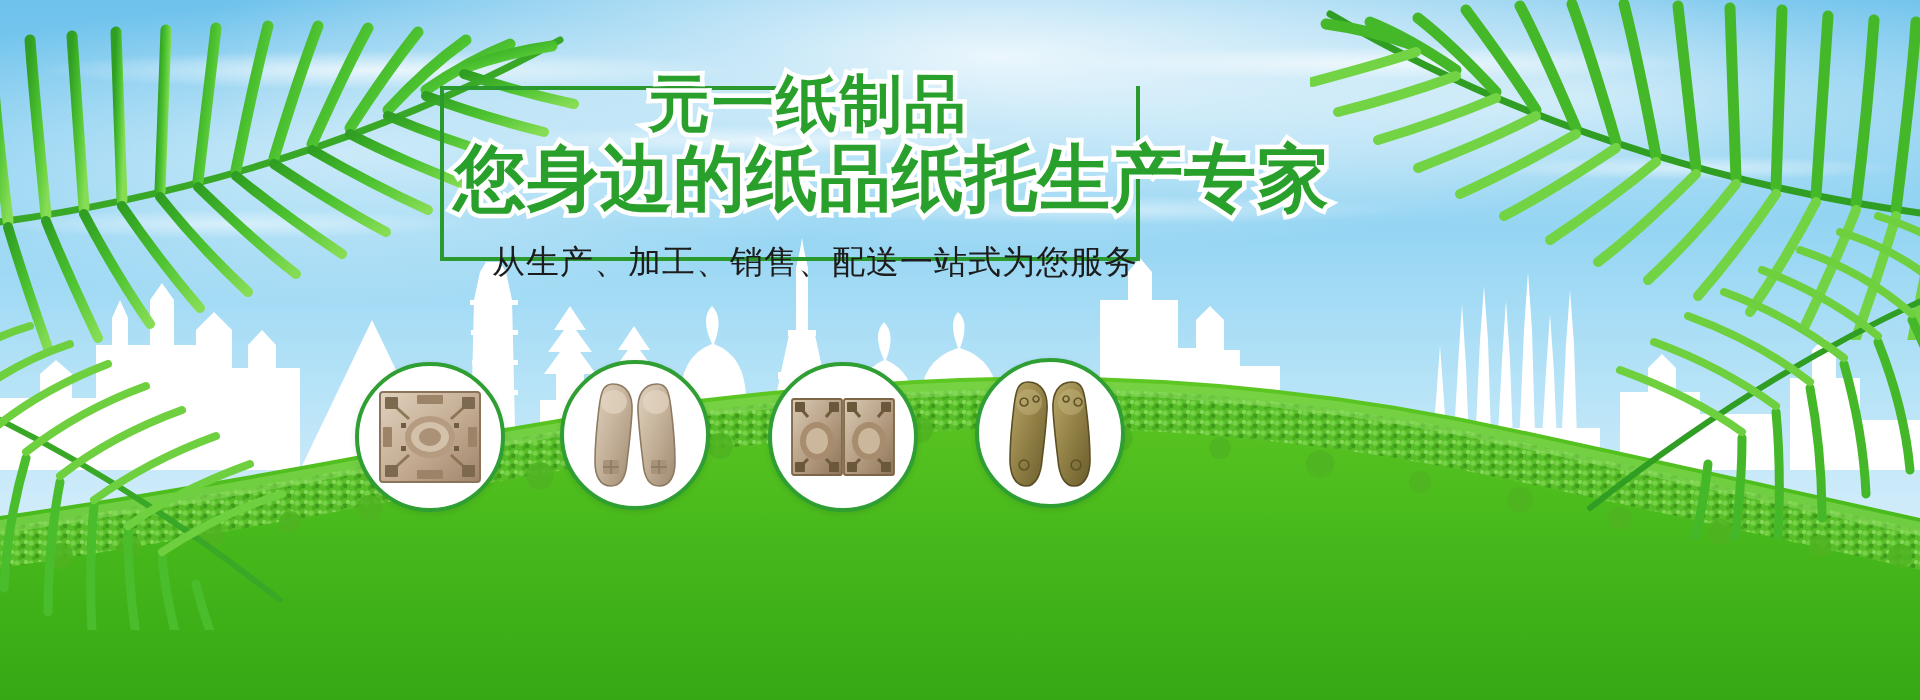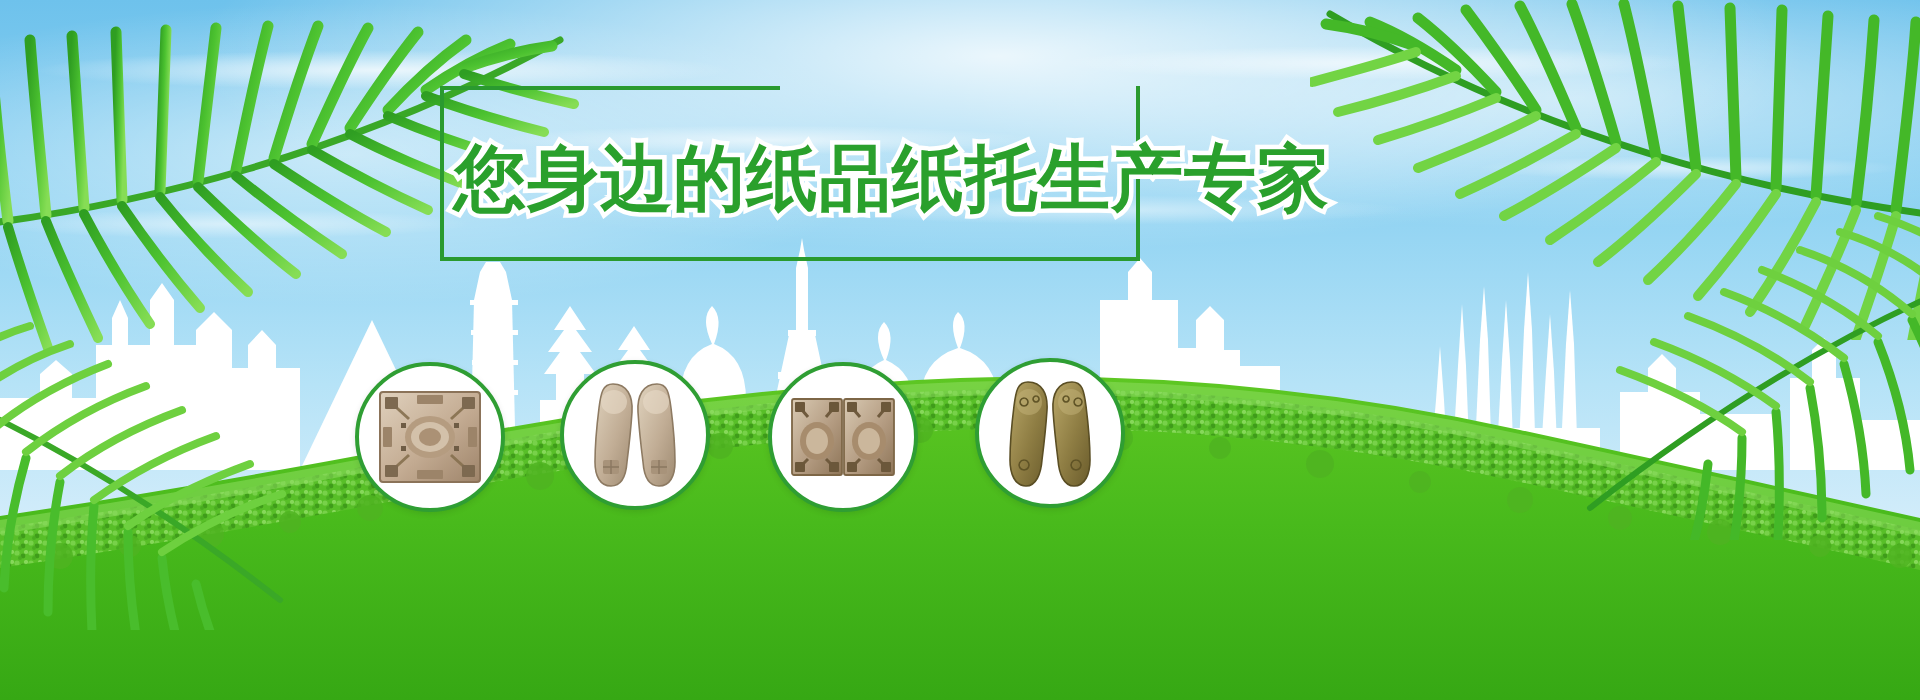--- a/index.html
+++ b/index.html
@@ -393,24 +393,26 @@
         <path d="M214 196 C 250 170 292 148 336 132"></path>
         <path d="M248 222 C 284 196 326 176 370 160"></path>
       </g>
     </g>
   </svg>
 
   <div class="text-block">
     <div class="frame"></div>
     <div class="frame-top-line"></div>
 
+    <div class="title1">元一纸制品</div>
 
     <div class="title2">您身边的纸品纸托生产专家</div>
   </div>
 
+  <div class="subtitle" style="left:492px; top:240px;">从生产、加工、销售、配送一站式为您服务</div>
 
   <div class="products">
 
     <div class="circle c1">
       <svg class="prod-img" viewBox="0 0 106 96">
         <defs>
           <linearGradient id="pulpA" x1="0" y1="0" x2="1" y2="1">
             <stop offset="0%" stop-color="#e0d1bd"></stop>
             <stop offset="55%" stop-color="#c3ab92"></stop>
             <stop offset="100%" stop-color="#9e846a"></stop>

